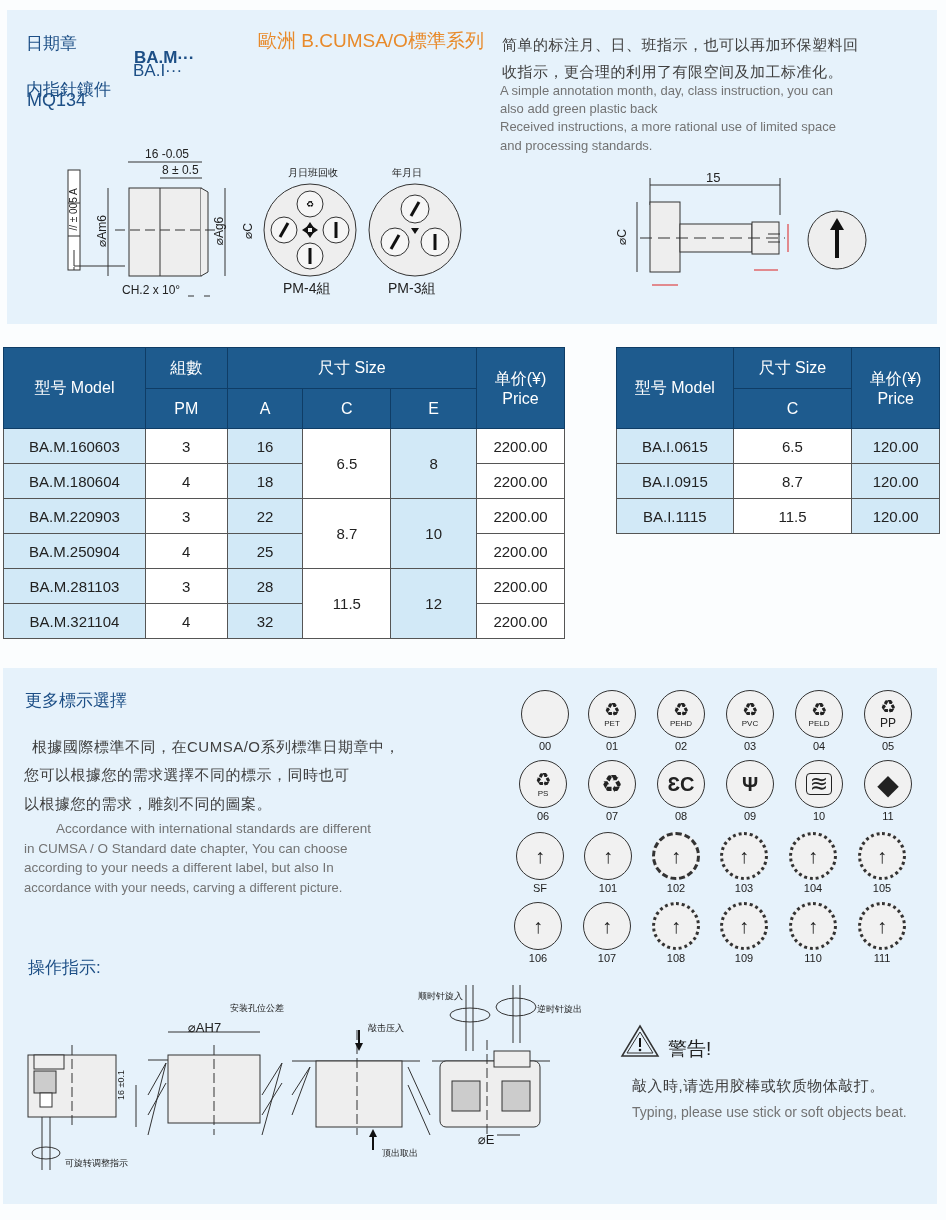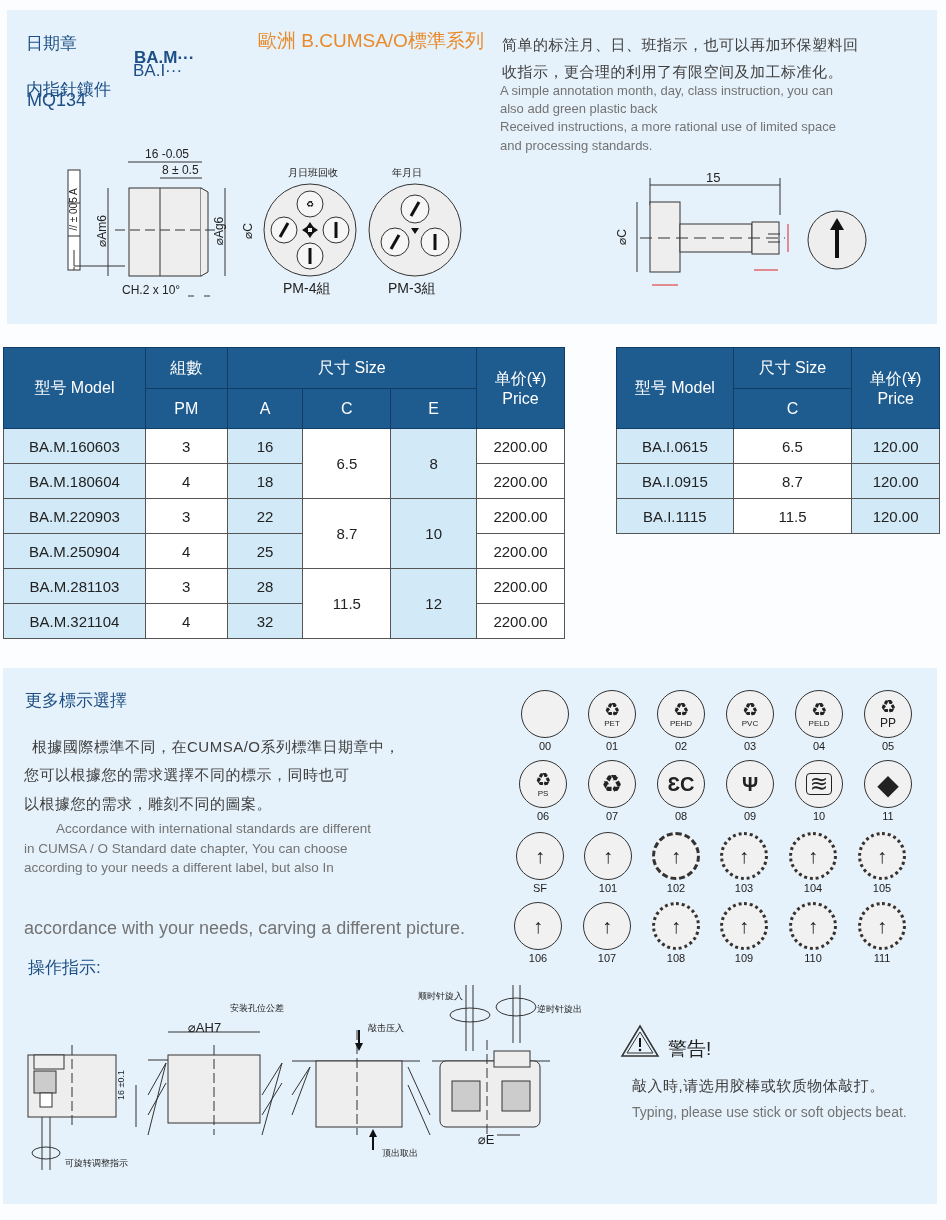--- a/index.html
+++ b/index.html
@@ -218,21 +218,21 @@
 
 <div class="panel" style="left:3px;top:668px;width:934px;height:536px;"></div>
 
 <div class="abs title-cn" style="left:25px;top:689px;">更多標示選擇</div>
 <div class="abs desc-cn" style="left:32px;top:738px;">根據國際標準不同，在CUMSA/O系列標準日期章中，</div>
 <div class="abs desc-cn" style="left:24px;top:766px;">您可以根據您的需求選擇不同的標示，同時也可</div>
 <div class="abs desc-cn" style="left:24px;top:795px;">以根據您的需求，雕刻不同的圖案。</div>
 <div class="abs desc-en" style="left:24px;top:820px;font-size:13.5px;margin-left:32px;">Accordance with international standards are different</div>
 <div class="abs desc-en" style="left:24px;top:840px;font-size:13.5px;">in CUMSA / O Standard date chapter, You can choose</div>
 <div class="abs desc-en" style="left:24px;top:859px;font-size:13.5px;">according to your needs a different label, but also In</div>
-<div class="abs desc-en" style="left:24px;top:879px;font-size:18px;margin-top:40px;">accordance with your needs, carving a different picture.</div>
+<div class="abs desc-en" style="left:24px;top:879px;font-size:13px;">accordance with your needs, carving a different picture.</div>
 
 <div class="ic" style="left:521px;top:690px;">
     <div class="circ"></div>
     <div class="lbl">00</div>
   </div>
 <div class="ic" style="left:588px;top:690px;">
     <div class="circ" style="flex-direction:column;">
       <span style="font-size:18px;line-height:18px;">♻</span>
       <span style="font-size:8px;">PET</span>
     </div>

